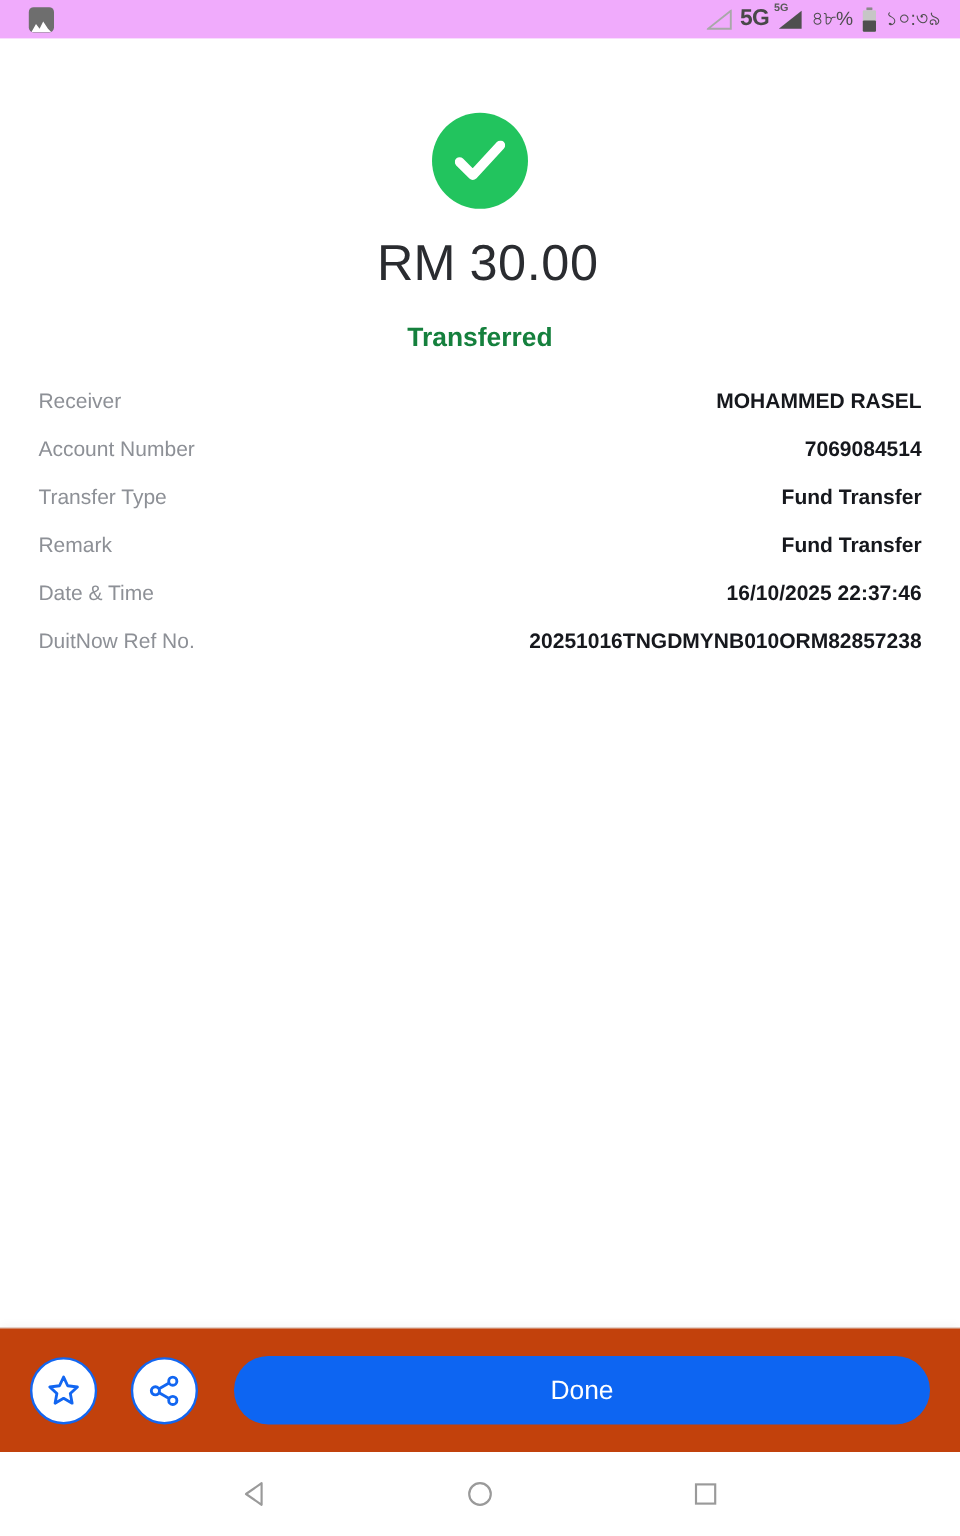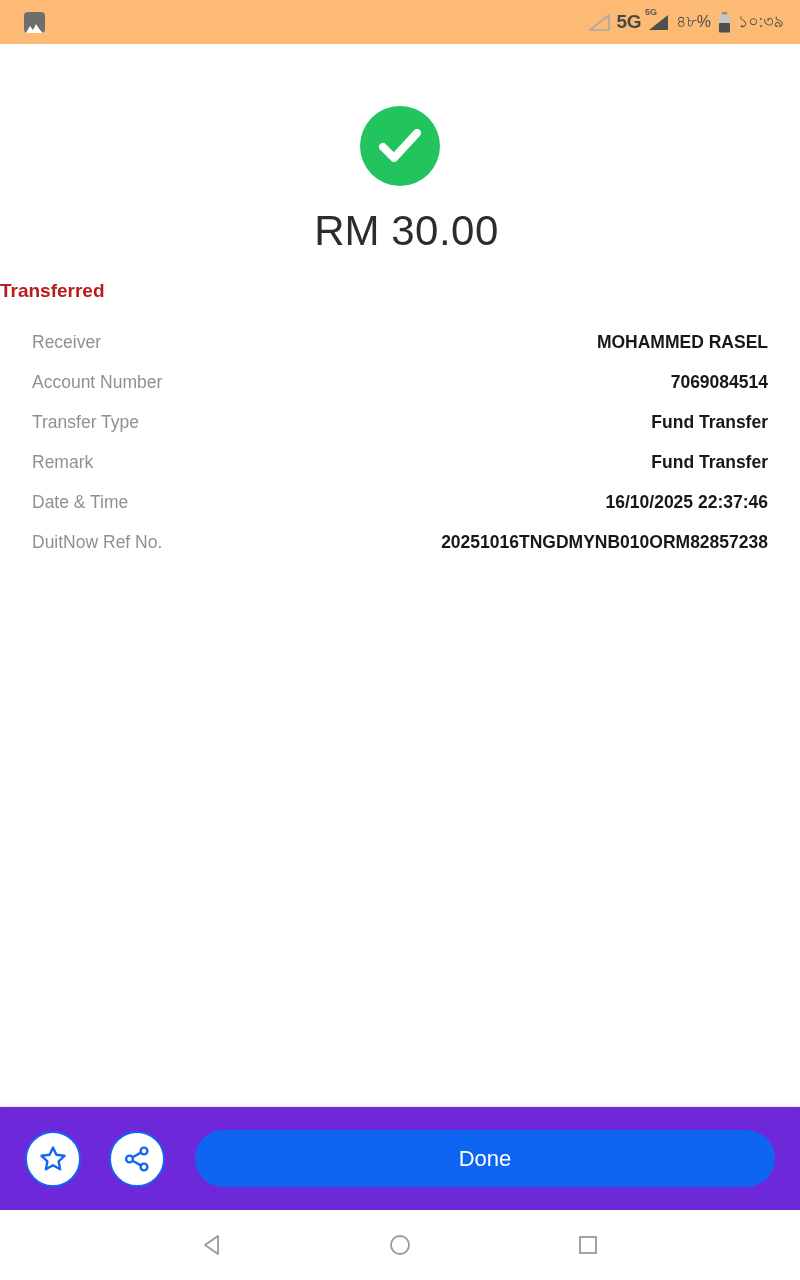--- a/index.html
+++ b/index.html
@@ -2,21 +2,21 @@
 <html><head>
 <meta charset="utf-8">
 <style>
   * { margin:0; padding:0; box-sizing:border-box; }
   html,body { width:800px; height:1280px; background:#fff; }
   body { font-family:"Liberation Sans","DejaVu Sans",sans-serif; color:#1b1d22; }
   .screen { position:relative; width:800px; height:1280px; background:#ffffff; overflow:hidden; }
 
   
   .status-bar {
-    height:44px; background:#fdba74; display:flex; align-items:center;
+    height:32px; background:#f0abfc; display:flex; align-items:center;
     justify-content:space-between; padding:0 16px;
   }
   .sb-left { display:flex; align-items:center; padding-left:8px; }
   .gallery-icon { width:21px; height:21px; background:#6e6e6e; border-radius:4px;
     display:flex; align-items:flex-end; justify-content:center; overflow:hidden; }
   .sb-right { display:flex; align-items:center; gap:7px; color:#4e4e4e; }
   .net-empty-tri { display:block; }
   .net-label { font-size:19px; font-weight:700; color:#484848; letter-spacing:-0.5px; }
   .net-filled { position:relative; display:flex; align-items:flex-end; }
   .net-badge { position:absolute; top:-7px; left:-3px; font-size:9px; font-weight:700; color:#5a5a5a; }
@@ -25,21 +25,21 @@
   .time-text { font-size:16px; color:#4e4e4e; }
 
   
   .check-circle {
     width:80px; height:80px; border-radius:50%; background:#22c45e;
     margin:62px auto 0; display:flex; align-items:center; justify-content:center;
   }
   .amount-line { text-align:center; margin-top:22px; font-size:42px; line-height:46px; color:#2a2c30; }
   .amount-currency { font-weight:400;margin-left:13px; }
   .amount-value { font-weight:400; letter-spacing:0.5px; }
-  .status-text { margin-top:26px; font-size:19px; font-weight:700; color:#b91c1c; }
+  .status-text { text-align:center; margin-top:26px; font-size:22px; font-weight:700; color:#15803d; }
 
   
   .details { margin:20px 32px 0; }
   .row { display:flex; justify-content:space-between; align-items:center; height:40px;gap:20px; }
   .row-label { font-size:17.5px; color:#8d9096; font-weight:400; white-space:nowrap; }
   .row-value { font-size:17.5px; color:#16181d; font-weight:700; text-align:right;
     display:flex; align-items:center; gap:8px; white-space:nowrap; }
 
   
   .dn-logo { display:inline-flex; flex-direction:column; align-items:center; line-height:1; }
@@ -47,21 +47,21 @@
     display:flex; align-items:center; justify-content:center; }
   .dn-ring { width:8px; height:8px; border:2.5px solid #ffffff; border-radius:50%; }
   .dn-tail { position:absolute; left:2px; bottom:2px; width:0; height:0;
     border-bottom:5px solid #ffffff; border-right:5px solid transparent; }
   .dn-text { font-size:6.5px; font-weight:700; margin-top:1px; letter-spacing:0; }
   .dn-duit { color:#26262a; font-style:normal; }
   .dn-now { color:#ec2467; font-style:normal; }
 
   
   .action-bar {
-    position:absolute; left:0; right:0; bottom:70px; height:104px; background:#6d28d9;
+    position:absolute; left:0; right:0; bottom:70px; height:104px; background:#c2410c;
     border-top:1px solid #ebebeb; box-shadow:0 -2px 8px rgba(0,0,0,0.045);
     display:flex; align-items:center; padding:0 25px;
   }
   .circle-btn {
     width:56px; height:56px; border-radius:50%; background:#ffffff;
     border:2px solid #1266f1; display:flex; align-items:center; justify-content:center;
     cursor:pointer; flex:0 0 auto;
   }
   .circle-btn + .circle-btn { margin-left:28px; }
   .done-btn {

